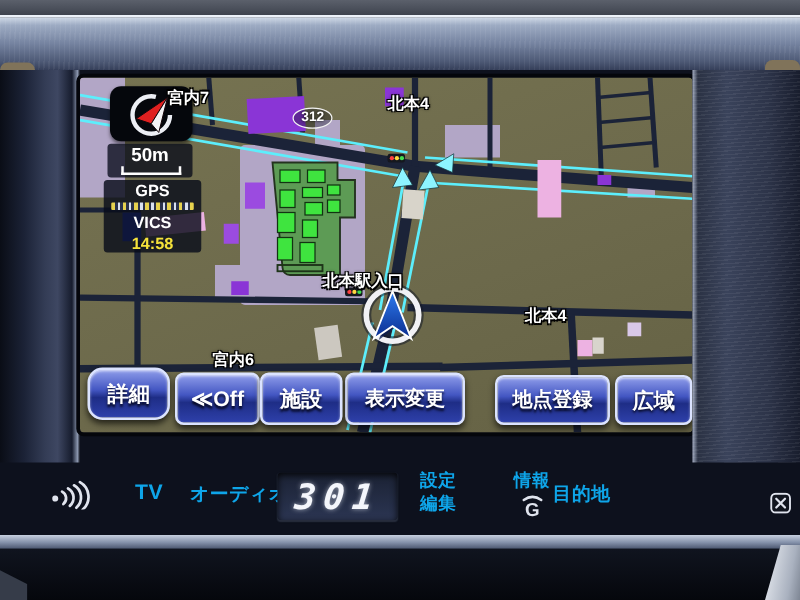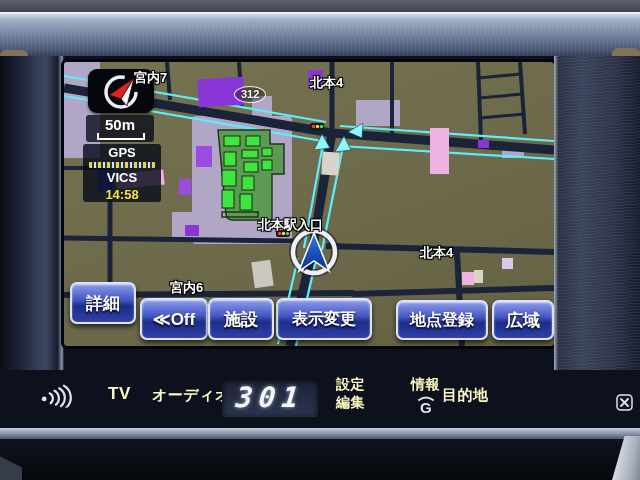--- a/index.html
+++ b/index.html
@@ -68,21 +68,21 @@
 
   
   .mbtn{position:absolute;display:flex;align-items:center;justify-content:center;
     border:2px solid #dbe3ff;border-radius:7px;color:#fff;font-weight:bold;font-size:17px;
     background:linear-gradient(180deg,#8e9cea 0%,#4356c2 42%,#1e2d86 58%,#2e40aa 100%);
     text-shadow:0 2px 2px rgba(0,0,12,.85);
     box-shadow:0 3px 5px rgba(0,0,0,.65),inset 0 1px 2px rgba(255,255,255,.65);}
 
   
   .panel{left:26px;top:368px;width:612px;height:58px;color:#e0e4ee;}
-  .hlabel{position:absolute;font-weight:bold;color:#fef9c3;letter-spacing:.5px;}
+  .hlabel{position:absolute;font-weight:bold;color:#0ea5e9;letter-spacing:.5px;}
   .seg{left:196px;top:10px;width:96px;height:38px;border-radius:3px;
     background:linear-gradient(#1b2234,#2b3552);
     box-shadow:inset 0 2px 6px rgba(0,0,0,.85),0 1px 1px rgba(120,130,160,.25);
     display:flex;align-items:center;justify-content:center;}
   .seg span{font-family:"DejaVu Sans Mono",monospace;font-style:italic;font-weight:bold;
     font-size:28px;letter-spacing:6px;color:#f4f6fb;transform:skewX(-6deg);
     text-shadow:0 0 4px rgba(240,245,255,.6);}
   .two-line{text-align:center;font-size:14px;line-height:1.25;}
   .voice-chip{display:inline-block;border:1.5px solid #e0e4ee;border-radius:5px;
     font-size:10px;font-weight:bold;padding:1px 4px;margin-top:3px;letter-spacing:0;}
@@ -230,21 +230,21 @@
     <span class="clock">14:58</span>
   </div>
 
   <div class="mlabel" style="left:70px;top:9px;">宮内7</div>
   <div class="badge" style="left:170px;top:24px;">312</div>
   <div class="mlabel" style="left:246px;top:14px;">北本4</div>
   <div class="mlabel" style="left:194px;top:156px;">北本駅入口</div>
   <div class="mlabel" style="left:106px;top:219px;">宮内6</div>
   <div class="mlabel" style="left:356px;top:184px;">北本4</div>
 
-  <div class="mbtn" style="left:6px;top:220px;width:62px;height:38px;">詳細</div>
+  <div class="mbtn" style="left:6px;top:232px;width:62px;height:38px;border-radius:12px;">詳細</div>
   <div class="mbtn" style="left:76px;top:236px;width:64px;height:38px;">≪Off</div>
   <div class="mbtn" style="left:212px;top:236px;width:92px;height:38px;font-size:16px;">表示変更</div>
   <div class="mbtn" style="left:144px;top:236px;width:62px;height:38px;">施設</div>
   <div class="mbtn" style="left:332px;top:238px;width:88px;height:36px;font-size:16px;">地点登録</div>
   <div class="mbtn" style="left:428px;top:238px;width:58px;height:36px;">広域</div>
 </div>
 
 <div class="abs btrim-r"></div>
 
 <div class="abs panel">

